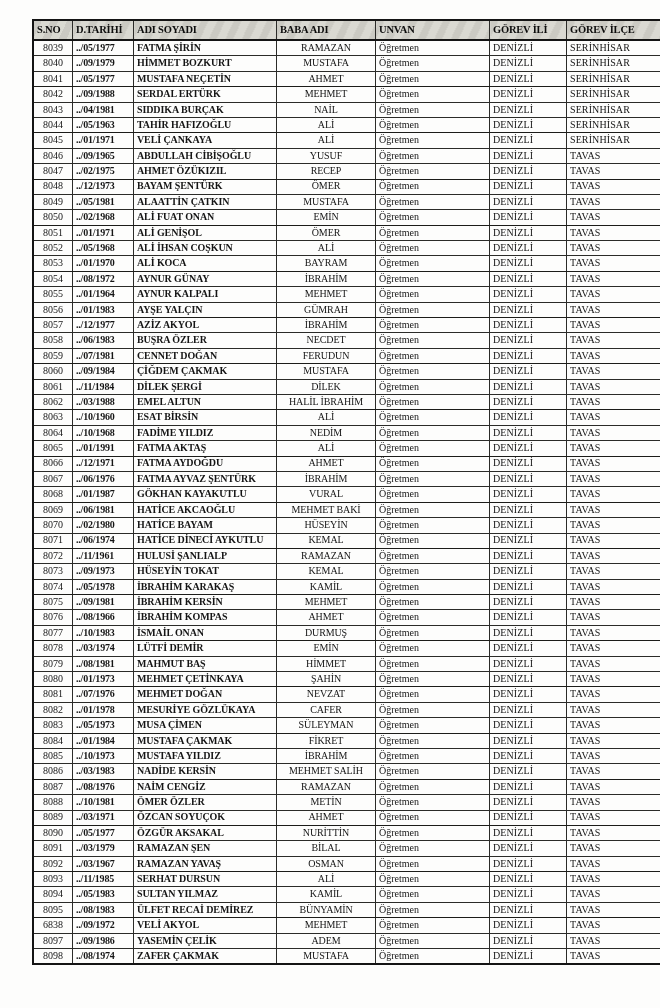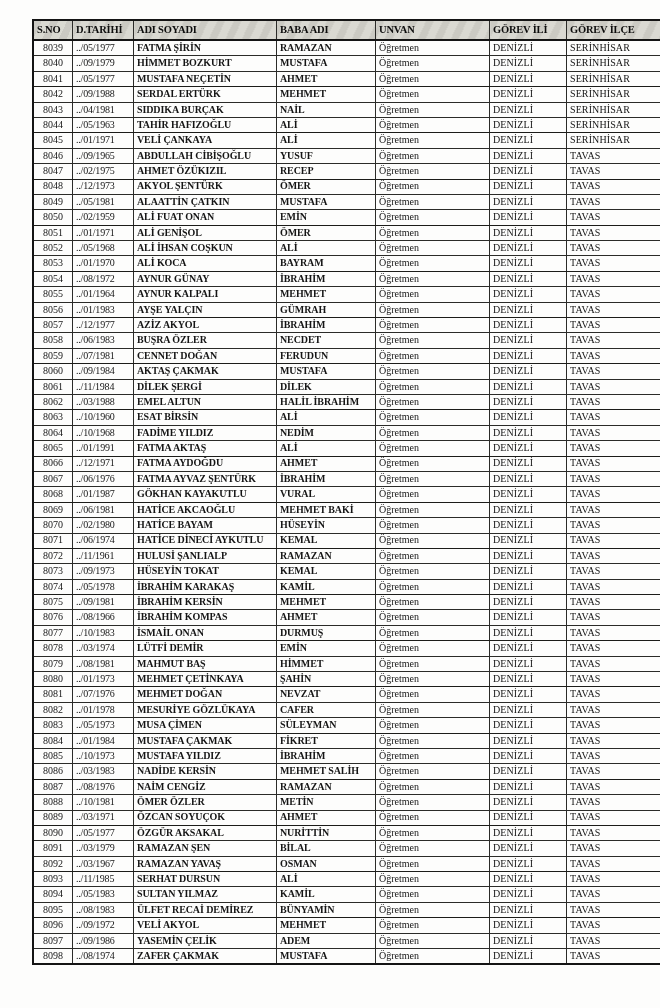--- a/index.html
+++ b/index.html
@@ -48,23 +48,23 @@
   
   .c0{width:32px;text-align:center;}
   .c1{width:54px;}
   .c2{width:136px;}
   .c3{width:92px;}
   .c4{width:107px;}
   .c5{width:70px;}
   .c6{width:96px;}
   
   td.c0{font-weight:400;font-size:10px;}
-  td.c1{font-weight:400;font-size:9.8px;letter-spacing:-0.2px;}
+  td.c1{font-weight:700;font-size:9.8px;letter-spacing:-0.2px;}
   td.c2{font-weight:700;letter-spacing:-0.1px;}
-  td.c3{font-weight:700;letter-spacing:-0.1px;}
+  td.c3{font-weight:400;letter-spacing:-0.1px;text-align:center;}
   td.c4{font-weight:400;font-family:Liberation Serif, serif;}
   td.c5{font-weight:400;letter-spacing:0.1px;margin-left:48px;}
   td.c6{font-weight:400;letter-spacing:0.1px;}
   
   table.records tbody tr:nth-child(3n) td{
     border-bottom-color:#1c1c19;
   }
 </style>
 </head>
 <body>
@@ -160,38 +160,38 @@
           <td class="c1">../02/1975</td>
           <td class="c2">AHMET ÖZÜKIZIL</td>
           <td class="c3">RECEP</td>
           <td class="c4">Öğretmen</td>
           <td class="c5">DENİZLİ</td>
           <td class="c6">TAVAS</td>
         </tr>
         <tr>
           <td class="c0">8048</td>
           <td class="c1">../12/1973</td>
-          <td class="c2">AKYOL ŞENTÜRK</td>
+          <td class="c2">BAYAM ŞENTÜRK</td>
           <td class="c3">ÖMER</td>
           <td class="c4">Öğretmen</td>
           <td class="c5">DENİZLİ</td>
           <td class="c6">TAVAS</td>
         </tr>
         <tr>
           <td class="c0">8049</td>
           <td class="c1">../05/1981</td>
           <td class="c2">ALAATTİN ÇATKIN</td>
           <td class="c3">MUSTAFA</td>
           <td class="c4">Öğretmen</td>
           <td class="c5">DENİZLİ</td>
           <td class="c6">TAVAS</td>
         </tr>
         <tr>
           <td class="c0">8050</td>
-          <td class="c1">../02/1959</td>
+          <td class="c1">../02/1968</td>
           <td class="c2">ALİ FUAT ONAN</td>
           <td class="c3">EMİN</td>
           <td class="c4">Öğretmen</td>
           <td class="c5">DENİZLİ</td>
           <td class="c6">TAVAS</td>
         </tr>
         <tr>
           <td class="c0">8051</td>
           <td class="c1">../01/1971</td>
           <td class="c2">ALİ GENİŞOL</td>
@@ -268,21 +268,21 @@
           <td class="c1">../07/1981</td>
           <td class="c2">CENNET DOĞAN</td>
           <td class="c3">FERUDUN</td>
           <td class="c4">Öğretmen</td>
           <td class="c5">DENİZLİ</td>
           <td class="c6">TAVAS</td>
         </tr>
         <tr>
           <td class="c0">8060</td>
           <td class="c1">../09/1984</td>
-          <td class="c2">AKTAŞ ÇAKMAK</td>
+          <td class="c2">ÇİĞDEM ÇAKMAK</td>
           <td class="c3">MUSTAFA</td>
           <td class="c4">Öğretmen</td>
           <td class="c5">DENİZLİ</td>
           <td class="c6">TAVAS</td>
         </tr>
         <tr>
           <td class="c0">8061</td>
           <td class="c1">../11/1984</td>
           <td class="c2">DİLEK ŞERGİ</td>
           <td class="c3">DİLEK</td>
@@ -590,21 +590,21 @@
         <tr>
           <td class="c0">8095</td>
           <td class="c1">../08/1983</td>
           <td class="c2">ÜLFET RECAİ DEMİREZ</td>
           <td class="c3">BÜNYAMİN</td>
           <td class="c4">Öğretmen</td>
           <td class="c5">DENİZLİ</td>
           <td class="c6">TAVAS</td>
         </tr>
         <tr>
-          <td class="c0">8096</td>
+          <td class="c0">6838</td>
           <td class="c1">../09/1972</td>
           <td class="c2">VELİ AKYOL</td>
           <td class="c3">MEHMET</td>
           <td class="c4">Öğretmen</td>
           <td class="c5">DENİZLİ</td>
           <td class="c6">TAVAS</td>
         </tr>
         <tr>
           <td class="c0">8097</td>
           <td class="c1">../09/1986</td>

